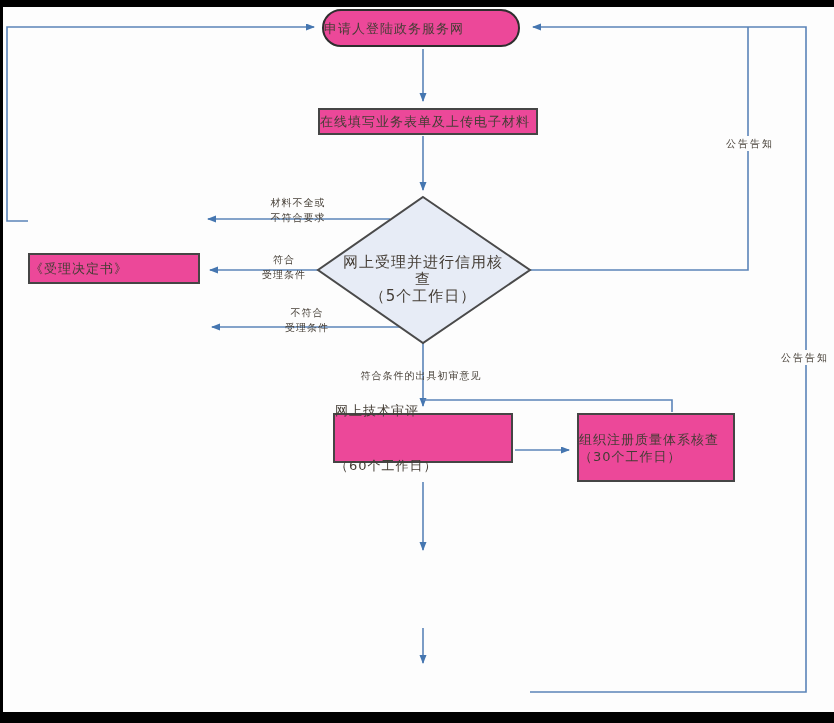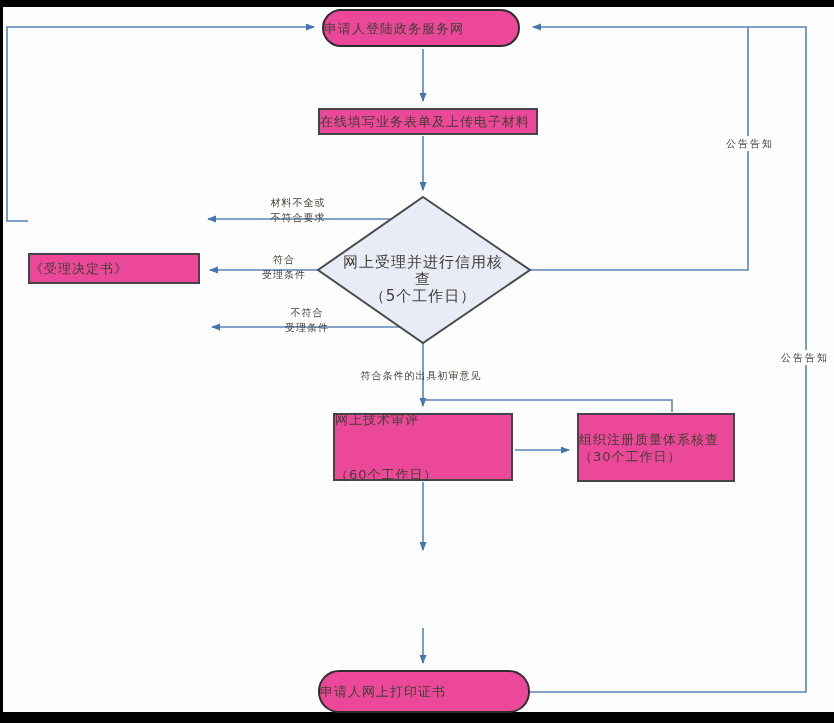--- a/index.html
+++ b/index.html
@@ -27,21 +27,21 @@
     text-align:center;line-height:17px;
     letter-spacing:1px;
     box-sizing:border-box;
   }
   .stadium{border-radius:21px;border-color:#2e2e2e;}
   .node-start{left:322px;top:9px;width:198px;height:38px;}
   .node-online-form{left:318px;top:108px;width:220px;height:27px;}
   .node-correction{left:28px;top:205px;width:170px;height:32px;}
   .node-accept{left:28px;top:253px;width:172px;height:31px;}
   .node-reject{left:28px;top:310px;width:174px;height:31px;}
-  .node-tech{left:333px;top:413px;width:180px;height:68px;gap:38px;}
+  .node-tech{left:333px;top:413px;width:180px;height:50px;gap:38px;}
   .node-quality{left:577px;top:413px;width:158px;height:69px;}
   .node-admin{left:328px;top:557px;width:192px;height:70px;}
   .node-print{left:318px;top:670px;width:212px;height:43px;}
   .diamond-label{
     position:absolute;left:338px;top:254px;width:170px;
     color:#443d35;font-size:15px;line-height:17px;
     text-align:center;letter-spacing:1px;
   }
   .edge-label{
     position:absolute;
@@ -111,23 +111,20 @@
     <div>网上技术审评</div>
     <div>（60个工作日）</div>
   </div>
 
   <div class="node node-quality">
     <div>组织注册质量体系核查</div>
     <div>（30个工作日）</div>
   </div>
 
 
-  <div class="node stadium node-print">
-    <div>申请人网上打印证书</div>
-  </div>
 
   <div class="edge-label lbl-incomplete">
     <div>材料不全或</div>
     <div>不符合要求</div>
   </div>
 
   <div class="edge-label lbl-meets">
     <div>符合</div>
     <div>受理条件</div>
   </div>

